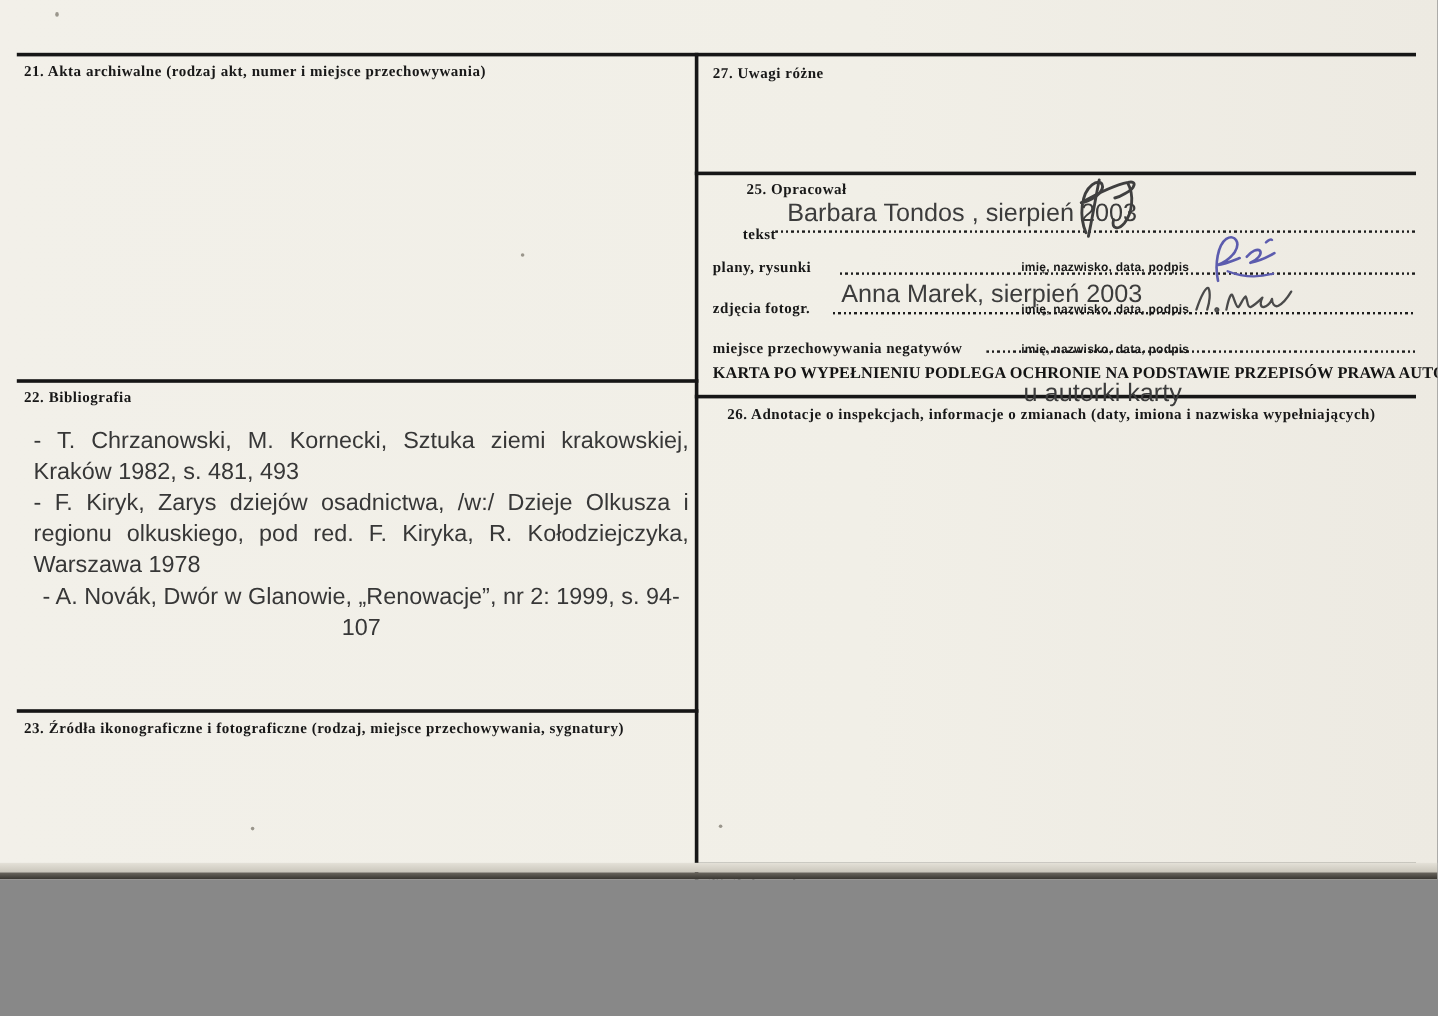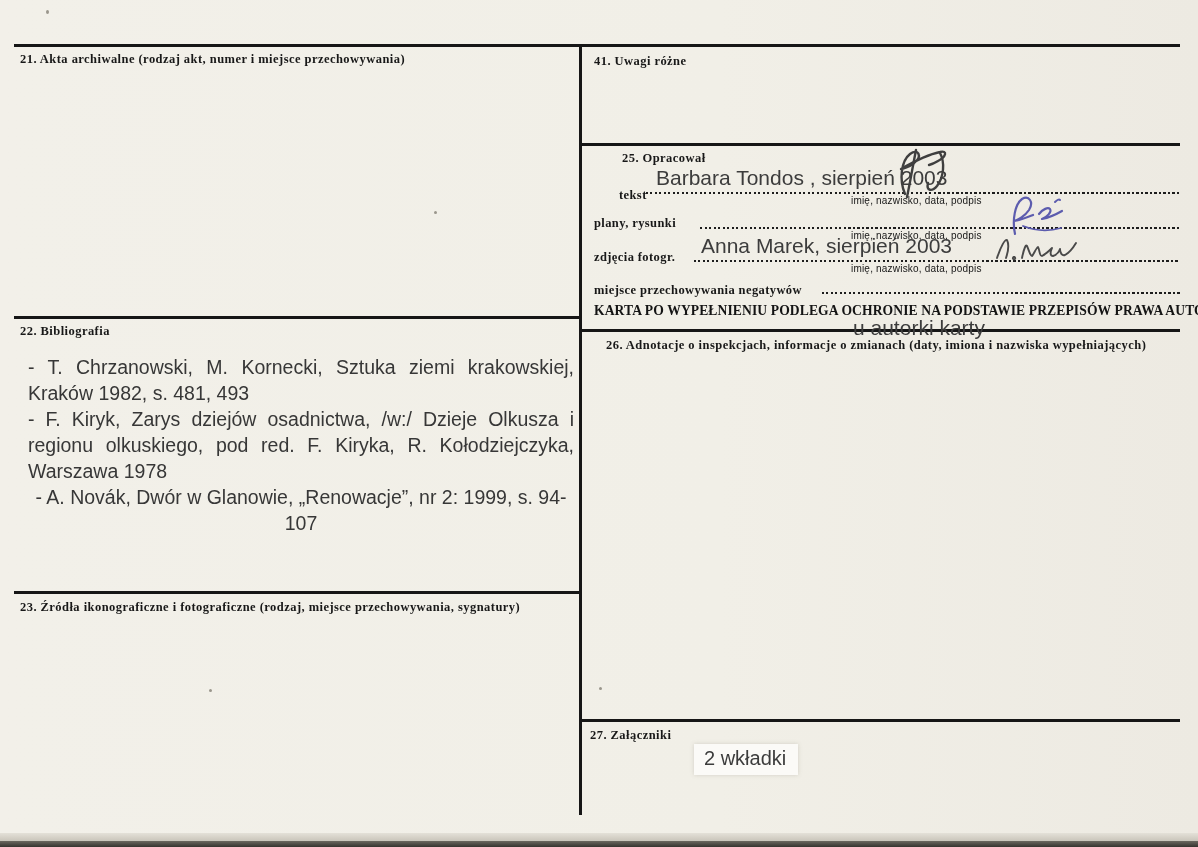--- a/index.html
+++ b/index.html
@@ -1,17 +1,17 @@
 <!DOCTYPE html>
 <html><head>
 <meta charset="utf-8">
 <style>
   html,body{margin:0;padding:0;background:#888;}
   .paper{
-    position:relative;width:1198px;height:847px;overflow:hidden;
+    position:relative;width:1198px;height:733px;overflow:hidden;
     background:linear-gradient(90deg,#f2f0e9 0%,#f1efe7 60%,#edeae2 100%);
     font-family:"Liberation Serif",serif;color:#1c1c1c;
   }
   
   .hline{position:absolute;background:#161616;height:3px;}
   .vline{position:absolute;background:#161616;width:3px;}
   
   .sec-title{
     position:absolute;font-family:"Liberation Serif",serif;font-weight:700;
     font-size:12.5px;letter-spacing:.45px;color:#181818;white-space:nowrap;
@@ -25,22 +25,22 @@
     position:absolute;left:28px;top:354px;width:546px;
     font-family:"Liberation Sans",sans-serif;font-size:19.5px;line-height:26px;
     color:#373737;text-align:justify;
   }
   .biblio p{margin:0 0 0 0;}
   .dotline{
     position:absolute;height:2px;
     background-image:repeating-linear-gradient(90deg,#1d1d1d 0 2px,transparent 2px 4.5px);
   }
   .caption{
-    position:absolute;font-family:"Liberation Sans",sans-serif;font-weight:400;
-    font-size:10px;letter-spacing:.2px;color:#161616;white-space:nowrap;
+    position:absolute;font-family:"Liberation Sans",sans-serif;font-weight:700;
+    font-size:10px;letter-spacing:.2px;color:#161616;white-space:nowrap;margin-top:23px;
   }
   .label25{
     position:absolute;font-family:"Liberation Serif",serif;font-weight:700;
     font-size:12.5px;letter-spacing:.4px;color:#181818;white-space:nowrap;
   }
   .notice{
     position:absolute;left:594px;top:303px;width:592px;
     font-family:"Liberation Serif",serif;font-weight:700;font-size:13.6px;
     letter-spacing:.1px;color:#141414;white-space:nowrap;
   }
@@ -74,21 +74,21 @@
 
   <div class="sec-title" style="left:20px;top:324px;">22. Bibliografia</div>
   <div class="biblio">
     <p>- T. Chrzanowski, M. Kornecki, Sztuka ziemi krakowskiej, Kraków 1982, s. 481, 493</p>
     <p>- F. Kiryk, Zarys dziejów osadnictwa, /w:/ Dzieje Olkusza i regionu olkuskiego, pod red. F. Kiryka, R. Kołodziejczyka, Warszawa 1978</p>
     <p style="text-align:center;">- A. Novák, Dwór w Glanowie, „Renowacje”, nr 2: 1999, s. 94-107</p>
   </div>
 
   <div class="sec-title" style="left:20px;top:600px;">23.  Źródła ikonograficzne i fotograficzne  (rodzaj, miejsce przechowywania, sygnatury)</div>
 
-  <div class="sec-title" style="left:594px;top:54px;">41. Uwagi różne</div>
+  <div class="sec-title" style="left:594px;top:54px;">27. Uwagi różne</div>
 
   <div class="sec-title" style="left:594px;top:151px;margin-left:28px;">25. Opracował</div>
 
   <div class="label25" style="left:619px;top:188px;">tekst</div>
   <div class="fill" style="left:656px;top:166px;font-size:21px;">Barbara Tondos , sierpień 2003</div>
   <div class="dotline" style="left:646px;top:192px;width:534px;"></div>
   <div class="caption" style="left:851px;top:195px;">imię, nazwisko, data, podpis</div>
   <svg class="sig" style="left:889px;top:147px;" width="70" height="52" viewBox="0 0 70 52">
     <path stroke="#3f3f3f" stroke-width="2.4" d="M27,3 C24,18 21,36 18,50"></path>
     <path stroke="#3f3f3f" stroke-width="2.4" d="M16,47 C10,33 12,14 21,7 C29,1 34,9 25,16 C20,20 14,22 12,22 C26,14 41,7 51,5 C59,3 57,10 49,14 C44,17 40,18 40,18"></path>

